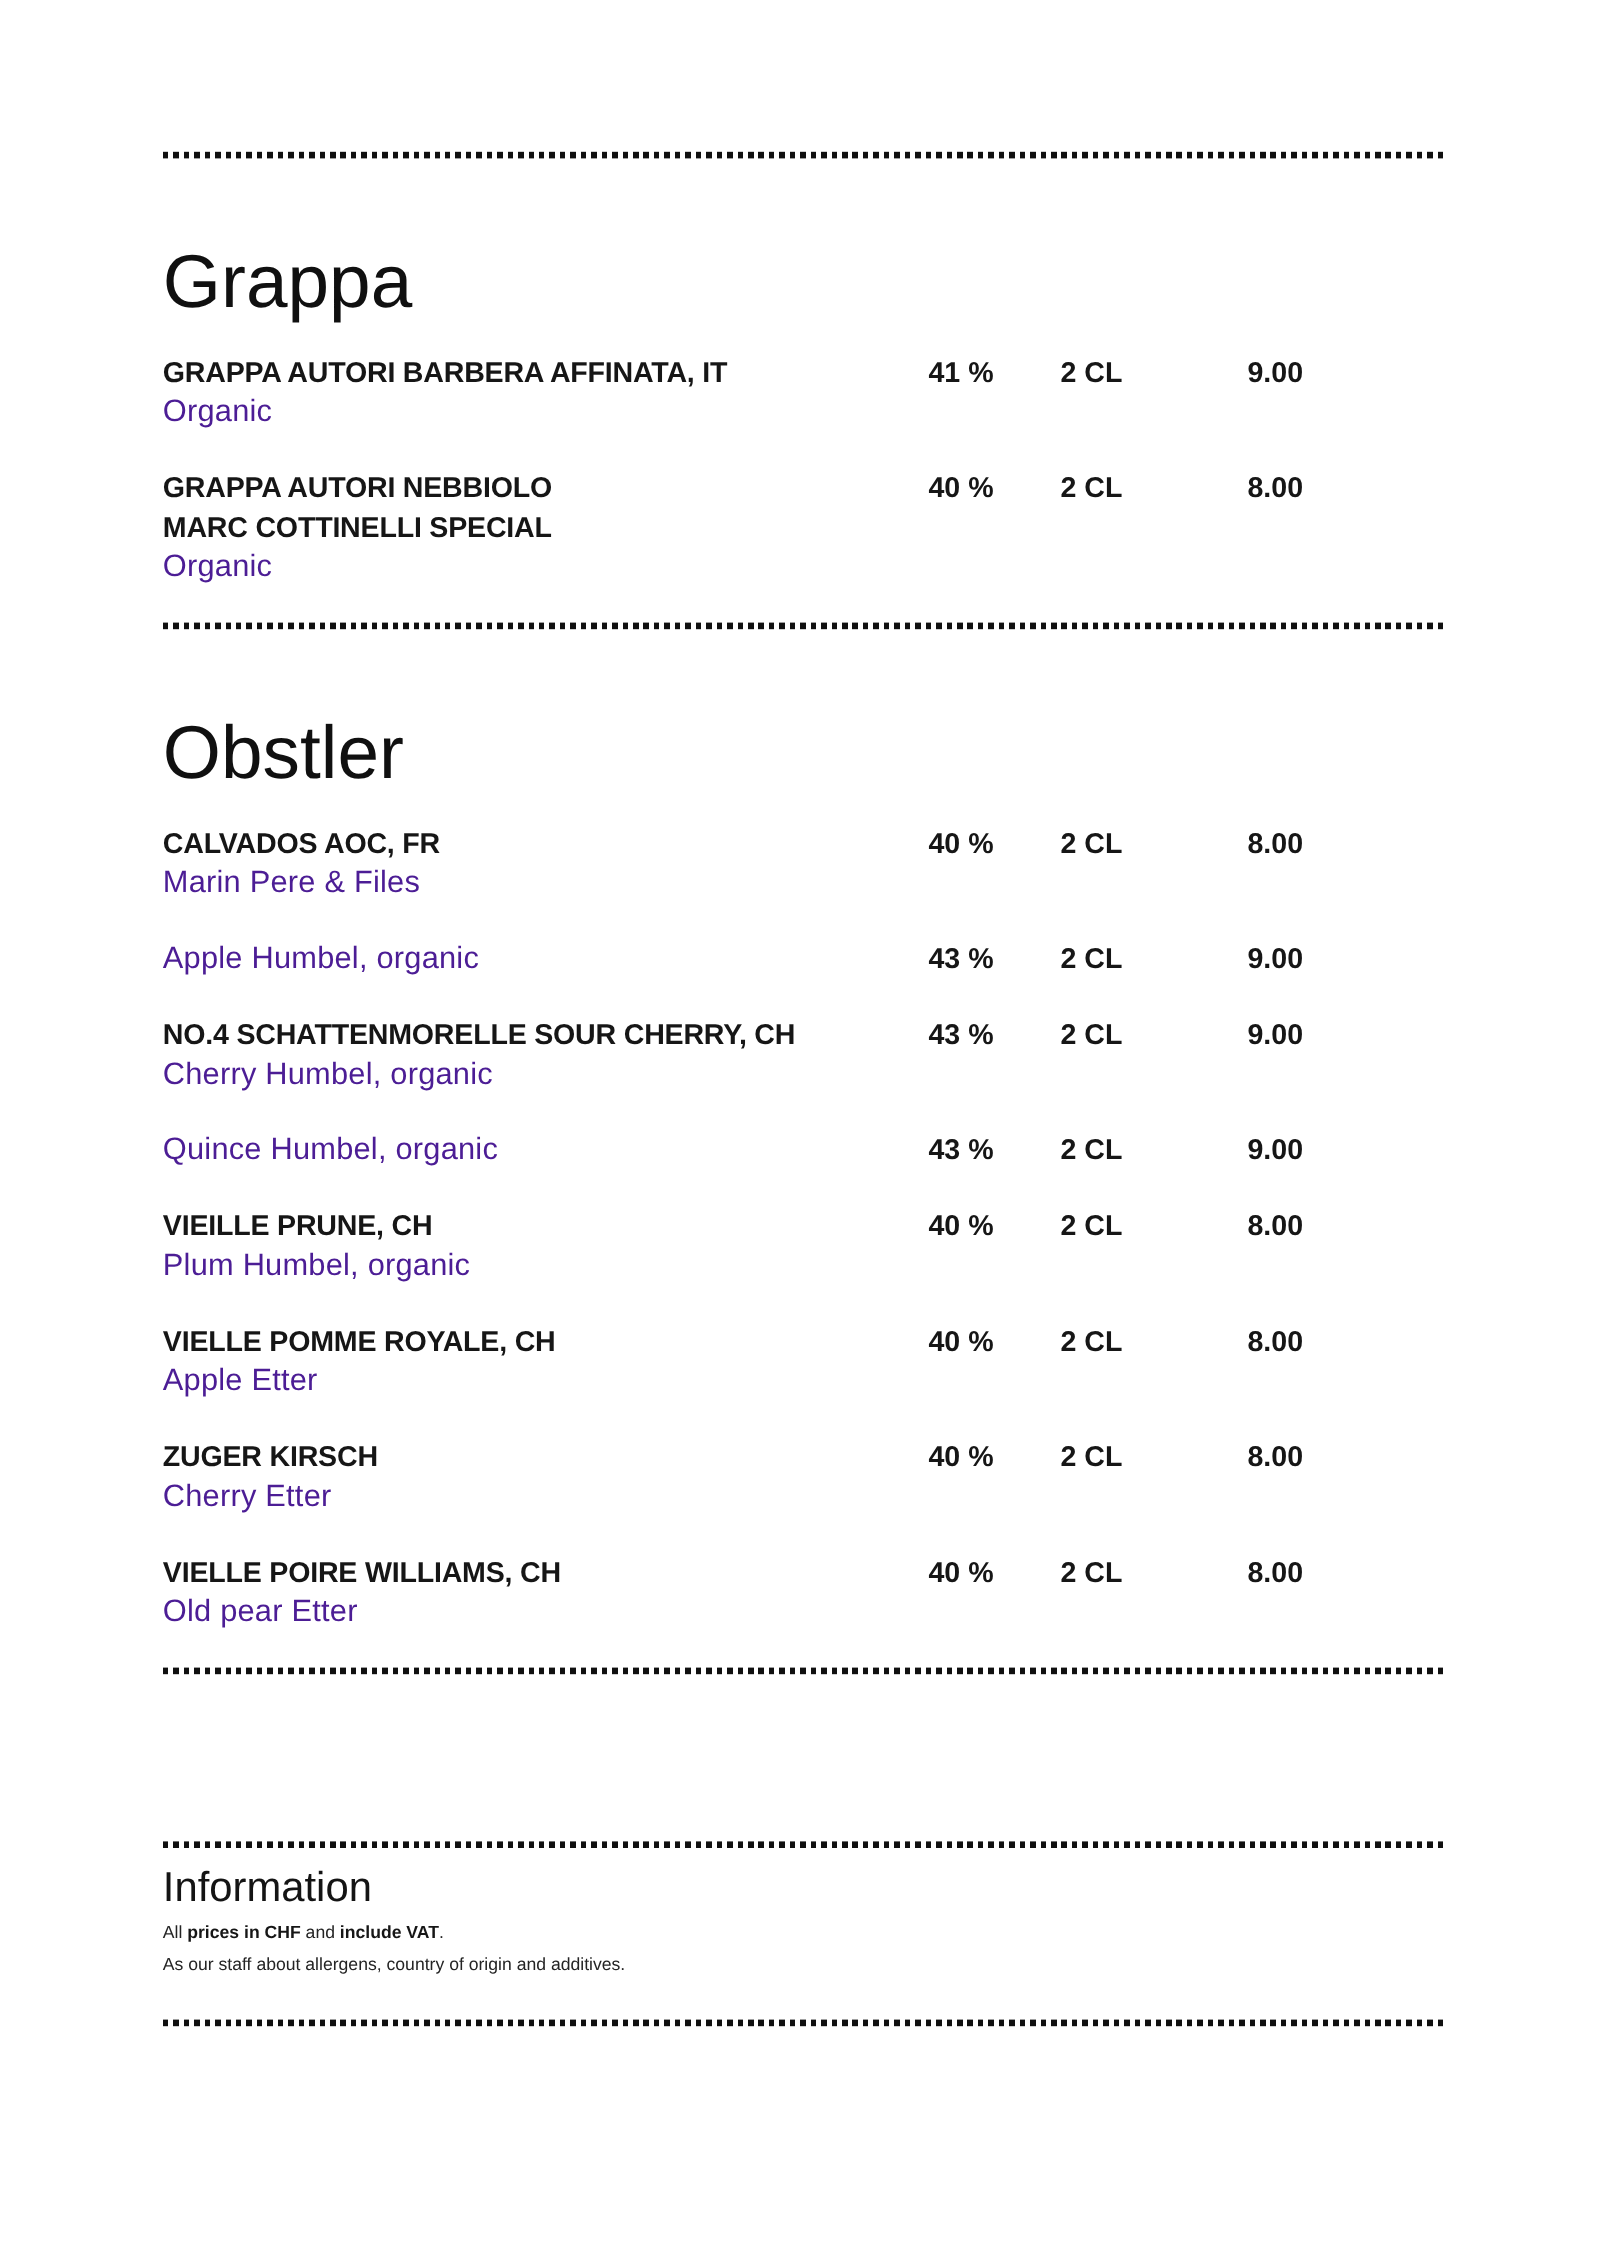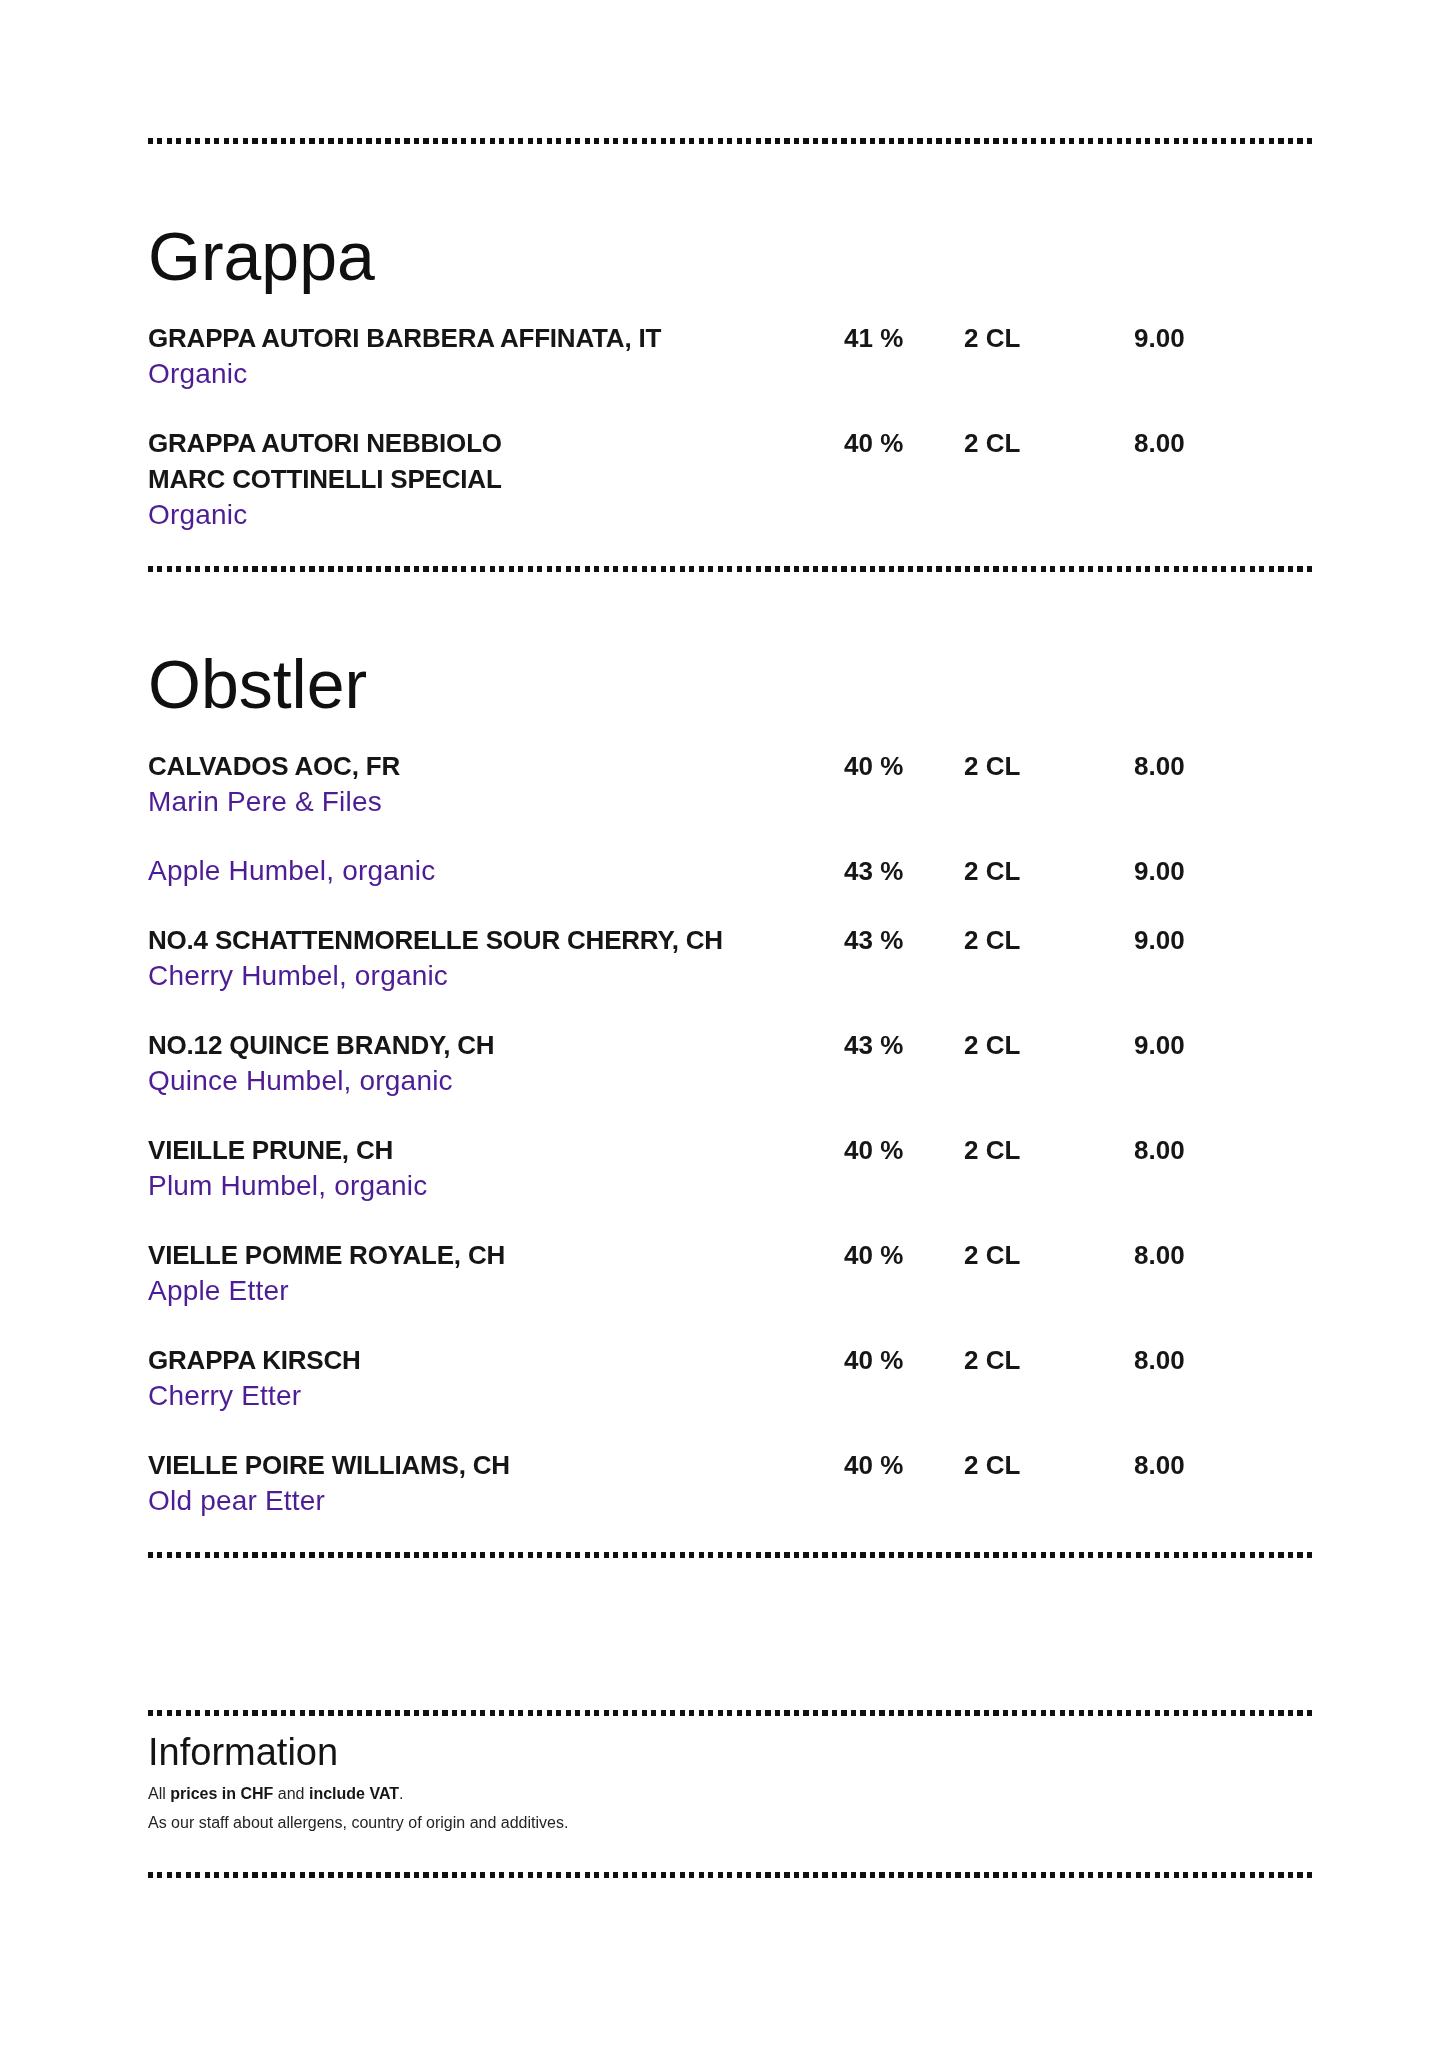--- a/index.html
+++ b/index.html
@@ -153,21 +153,20 @@
           <div class="item-name">NO.4 SCHATTENMORELLE SOUR CHERRY, CH</div>
           <div class="item-desc">Cherry Humbel, organic</div>
         </div>
         <div class="num">43 %</div>
         <div class="num">2 CL</div>
         <div class="num">9.00</div>
       </div>
 
       <div class="item">
         <div class="item-text">
-          <div class="item-name">NO.12 QUINCE BRANDY, CH</div>
           <div class="item-desc">Quince Humbel, organic</div>
         </div>
         <div class="num">43 %</div>
         <div class="num">2 CL</div>
         <div class="num">9.00</div>
       </div>
 
       <div class="item">
         <div class="item-text">
           <div class="item-name">VIEILLE PRUNE, CH</div>
@@ -183,21 +182,21 @@
           <div class="item-name">VIELLE POMME ROYALE, CH</div>
           <div class="item-desc">Apple Etter</div>
         </div>
         <div class="num">40 %</div>
         <div class="num">2 CL</div>
         <div class="num">8.00</div>
       </div>
 
       <div class="item">
         <div class="item-text">
-          <div class="item-name">GRAPPA KIRSCH</div>
+          <div class="item-name">ZUGER KIRSCH</div>
           <div class="item-desc">Cherry Etter</div>
         </div>
         <div class="num">40 %</div>
         <div class="num">2 CL</div>
         <div class="num">8.00</div>
       </div>
 
       <div class="item">
         <div class="item-text">
           <div class="item-name">VIELLE POIRE WILLIAMS, CH</div>

